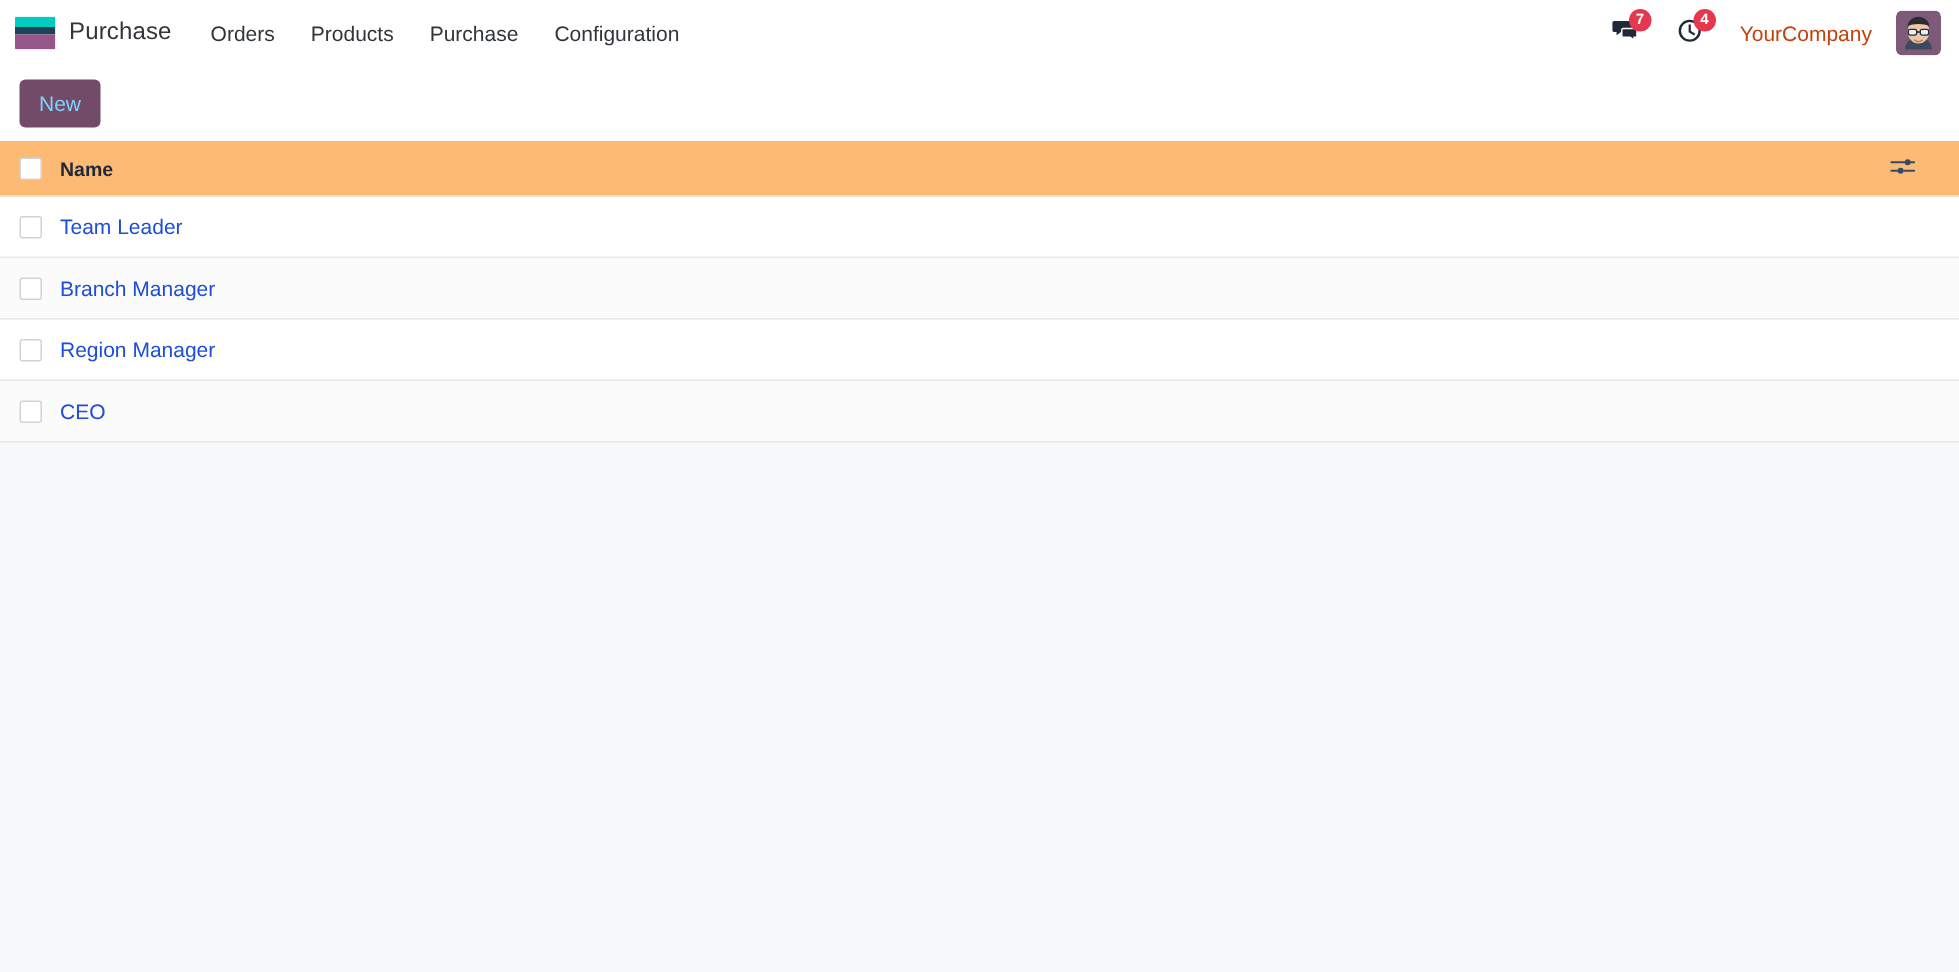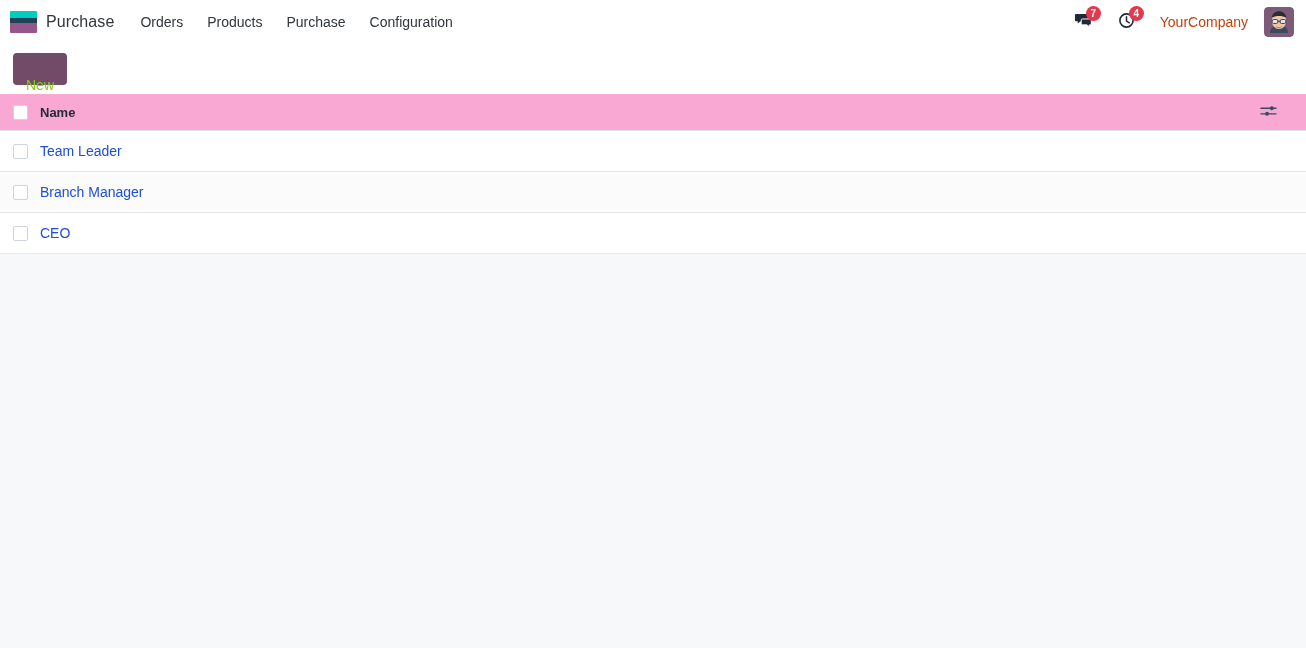--- a/index.html
+++ b/index.html
@@ -123,23 +123,23 @@
     left: 0; top: 44px;
     width: 1306px;
     height: 50px;
     background: #ffffff;
     box-sizing: border-box;
   }
   .btn-new {
     position: absolute;
     left: 13px; top: 9px;
     height: 32px;
-    padding: 16px 13px;
+    padding: 0 13px;
     background: #714b67;
-    color: #84cc16;
+    color: #7dd3fc;
     border: none;
     border-radius: 4px;
     font-size: 14px;
     font-family: "Liberation Sans", sans-serif;
     cursor: pointer;
     line-height: 32px;
   }
   .breadcrumb {
     position: absolute;
     left: 68px; top: 56px;
@@ -271,21 +271,21 @@
     bottom: 0;
     background: #f7f8fa;
   }
   table.o-list {
     width: 1306px;
     border-collapse: collapse;
     table-layout: fixed;
     background: #ffffff;
   }
   table.o-list thead th {
-    background: #f9a8d4;
+    background: #fdba74;
     height: 36px;
     padding: 0;
     font-size: 13px;
     font-weight: bold;
     color: #1f2937;
     text-align: left;
     border-bottom: 1px solid #dee2e6;
     vertical-align: middle;
   }
   th.col-check, td.col-check {
@@ -492,20 +492,29 @@
           <td class="col-name">
             <span class="cell-text">Branch Manager</span>
           </td>
           <td class="col-opt"></td>
         </tr>
         <tr>
           <td class="col-check">
             <span class="cb"></span>
           </td>
           <td class="col-name">
+            <span class="cell-text">Region Manager</span>
+          </td>
+          <td class="col-opt"></td>
+        </tr>
+        <tr>
+          <td class="col-check">
+            <span class="cb"></span>
+          </td>
+          <td class="col-name">
             <span class="cell-text">CEO</span>
           </td>
           <td class="col-opt"></td>
         </tr>
       </tbody>
     </table>
   </div>
 
 </div>
 

